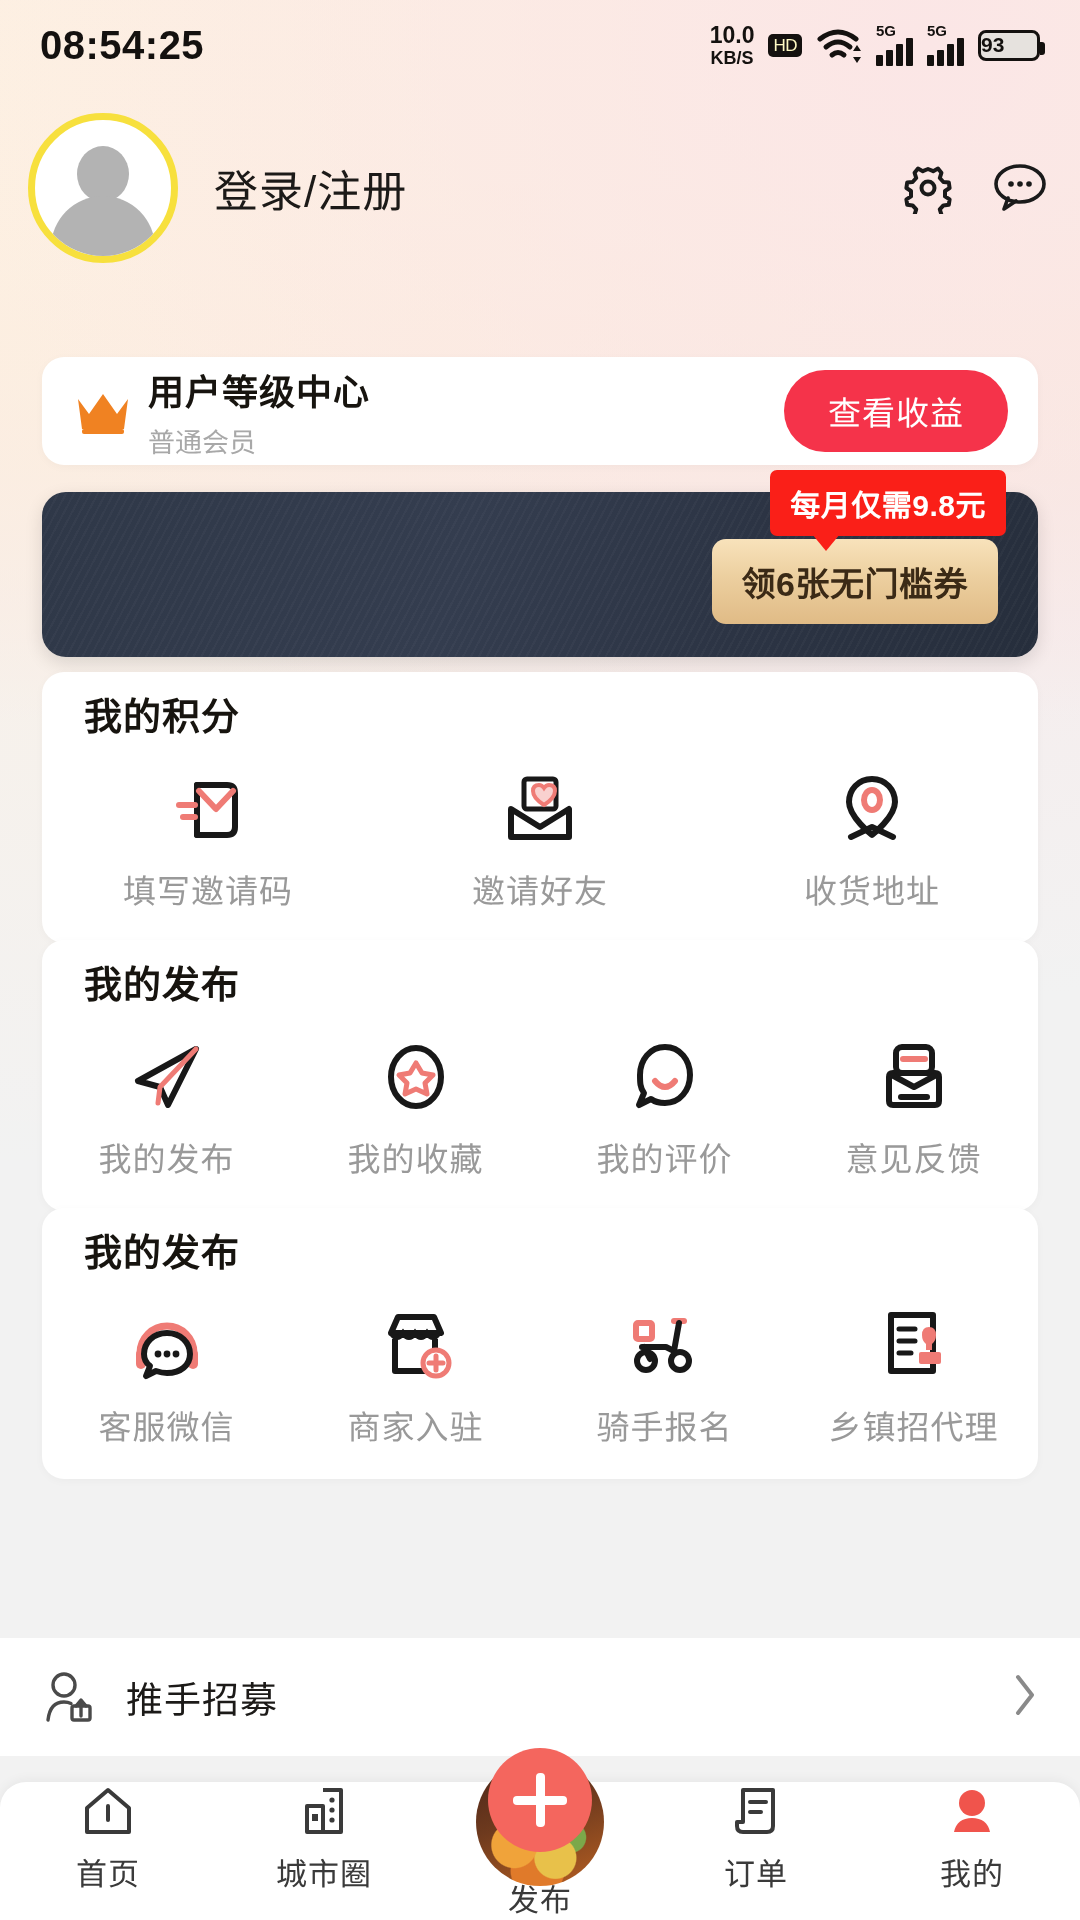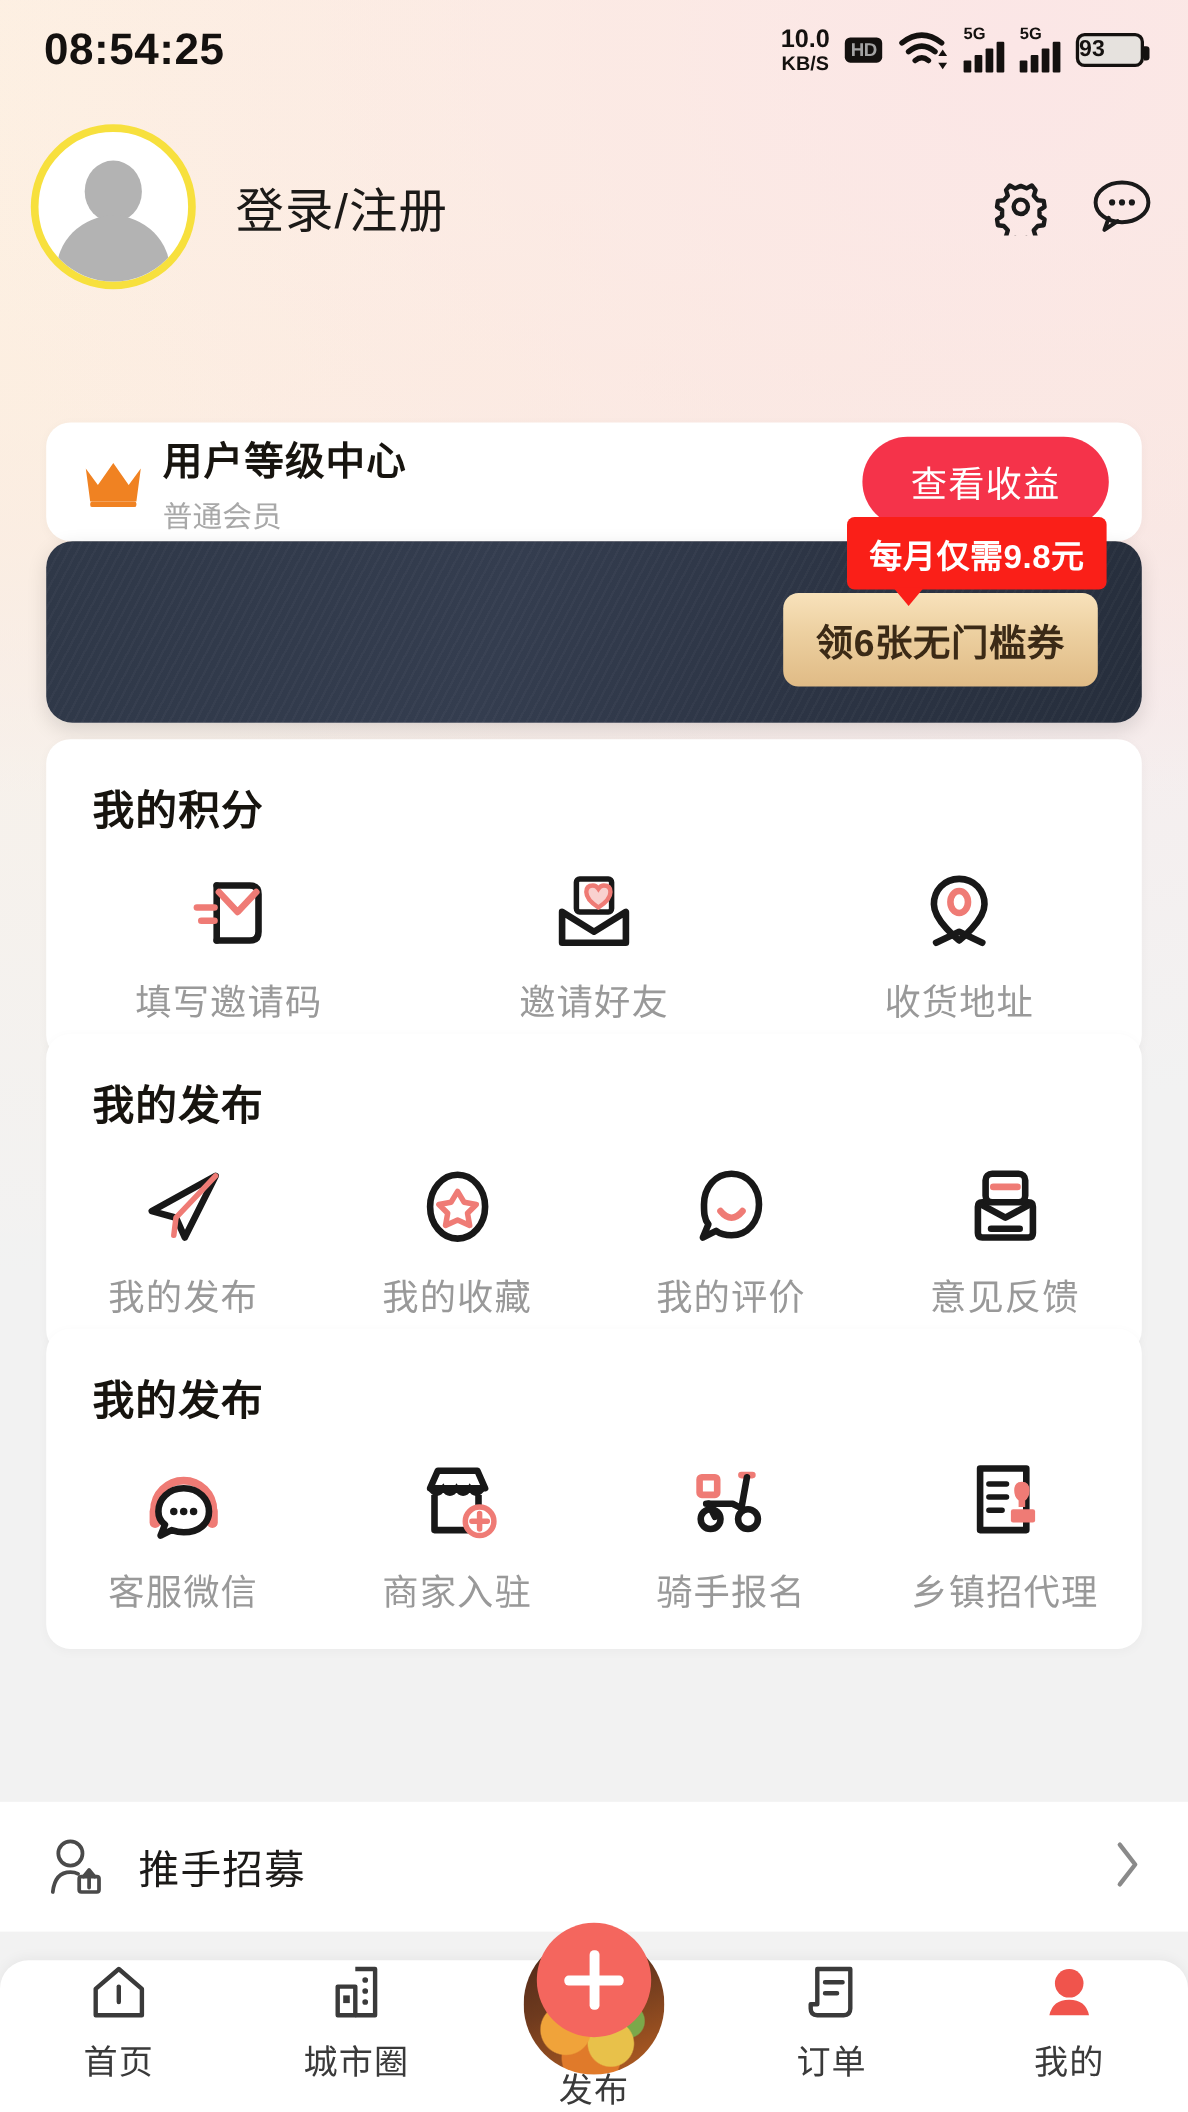--- a/index.html
+++ b/index.html
@@ -32,21 +32,21 @@
     position:absolute; top:0; left:0; width:1080px; height:90px;
     display:flex; align-items:center; justify-content:space-between;
     padding:0 40px;
   }
   .st-time { font-size:40px; font-weight:600; color:#14110f; letter-spacing:0.5px; }
   .st-right { display:flex; align-items:center; gap:14px; }
   .st-kbs { display:flex; flex-direction:column; align-items:center; line-height:1.0; color:#14110f; }
   .st-kbs .n { font-size:23px; font-weight:600; }
   .st-kbs .u { font-size:18px; font-weight:600; margin-top:2px; }
   .st-hd {
-    background:#14110f; color:#a3a3a3; font-size:17px; font-weight:700;
+    background:#14110f; color:#fef9c3; font-size:17px; font-weight:400;
     border-radius:5px; padding:3px 5px; line-height:1; letter-spacing:-0.5px;
   }
   .st-icon { display:flex; align-items:flex-end; }
   .sig { display:flex; align-items:flex-end; gap:3px; position:relative; padding-top:14px; }
   .sig .lbl { position:absolute; top:-1px; left:0; font-size:15px; font-weight:700; color:#14110f; line-height:1; }
   .sig .bar { width:7px; background:#14110f; border-radius:1px; }
   .sig .b1{height:11px;} .sig .b2{height:16px;} .sig .b3{height:22px;} .sig .b4{height:28px;}
   .batt {
     width:62px; height:31px; border:3px solid #14110f; border-radius:8px;
     display:flex; align-items:center; justify-content:flex-start; position:relative;
@@ -72,21 +72,20 @@
   .hi { width:52px; height:52px; }
 
   
   .card { position:absolute; left:42px; width:996px; border-radius:22px; }
 
   
   .level-card {
     top:357px; height:108px; background:#ffffff;
     display:flex; align-items:center; padding:0 30px;
     box-shadow:0 2px 10px rgba(0,0,0,0.03);
-    margin-top:27px;
   }
   .level-crown { width:62px; height:52px; flex:none; margin-right:14px; }
   .level-texts { display:flex; flex-direction:column; gap:6px; }
   .level-title { font-size:36px; font-weight:700; color:#17140f; letter-spacing:1px; }
   .level-sub { font-size:27px; color:#a8a8a8; }
   .level-btn {
     margin-left:auto; background:#f5334a; color:#fff;
     font-size:33px; border-radius:44px; padding:17px 44px; letter-spacing:1px;
     border:none; font-family:inherit;
   }
@@ -120,21 +119,21 @@
   }
   .vip-btn {
     position:absolute; right:40px; top:47px; z-index:2;
     background:linear-gradient(180deg,#f8e2bb 0%,#eccf9f 45%,#e0bb86 100%);
     color:#3b2a16; font-size:34px; font-weight:600;
     padding:18px 30px; border-radius:14px; white-space:nowrap; letter-spacing:0.5px;
     border:none; font-family:inherit;
   }
 
   
-  .grid-card { background:#fff; box-shadow:0 2px 10px rgba(0,0,0,0.03); padding:34px 0 30px; }
+  .grid-card { background:#fff; box-shadow:0 2px 10px rgba(0,0,0,0.03); padding:14px 0 30px; }
   .grid-card.s1 { top:672px; }
   .grid-card.s2 { top:940px; }
   .grid-card.s3 { top:1208px; }
   .grid-title { font-size:38px; font-weight:700; color:#17140f; letter-spacing:1px; padding-left:42px; }
   .grid-items { display:flex; margin-top:28px; }
   .gi { flex:1; display:flex; flex-direction:column; align-items:center; gap:16px; }
   .gi-icon { width:86px; height:80px; display:flex; align-items:center; justify-content:center; }
   .gi-label { font-size:33px; color:#999999; letter-spacing:1px; }
 
   

